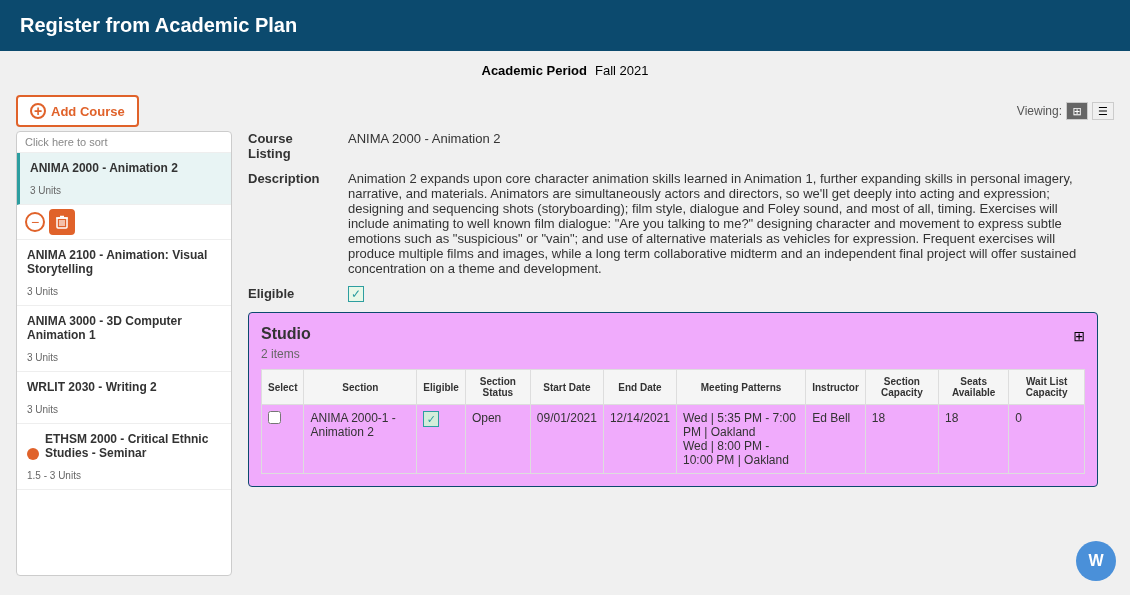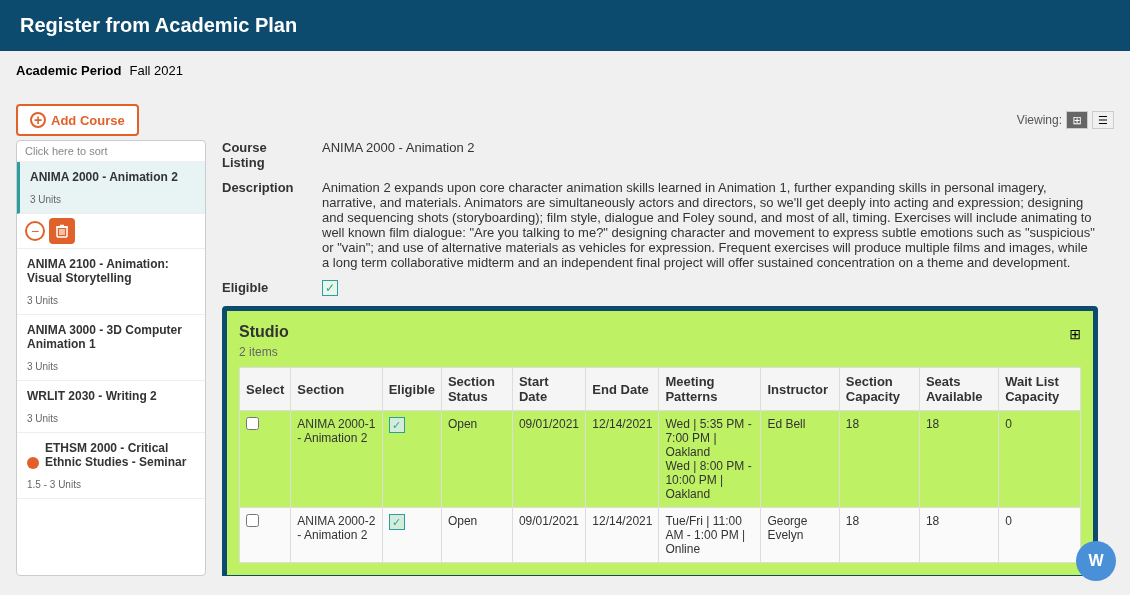--- a/index.html
+++ b/index.html
@@ -19,22 +19,23 @@
       display: flex;
       flex-direction: column;
       padding: 12px 16px;
       height: calc(595px - 58px);
     }
 
     .academic-period {
       display: flex;
       align-items: center;
       gap: 8px;
-      margin-bottom: 26px;
+      margin-bottom: 17px;
       font-size: 13px;
+      justify-content: center;
     }
 
     .academic-period-label {
       font-weight: bold;
     }
 
     .add-course-btn {
       display: flex;
       align-items: center;
       gap: 5px;
@@ -63,21 +64,21 @@
     
     .body-row {
       display: flex;
       gap: 0;
       flex: 1;
       overflow: hidden;
     }
 
     
     .sidebar {
-      width: 190px;
+      width: 216px;
       background: white;
       border: 1px solid #ccc;
       border-radius: 4px;
       overflow: hidden;
       flex-shrink: 0;
     }
 
     .sidebar-sort-hint {
       font-size: 11px;
       color: #888;
@@ -181,23 +182,23 @@
       background: #e8f8e8;
       display: flex;
       align-items: center;
       justify-content: center;
       color: #2d9ea0;
       font-size: 12px;
     }
 
     
     .studio-section {
-      border: 5px solid #0c4a6e;
+      border: 1px solid #0c4a6e;
       border-radius: 4px;
-      background: #bef264;
+      background: #f0abfc;
       padding: 12px;
       margin-top: 4px;
     }
 
     .studio-title {
       font-size: 16px;
       font-weight: bold;
       color: #333;
       margin-bottom: 4px;
     }
@@ -211,24 +212,24 @@
     .studio-table {
       width: 100%;
       border-collapse: collapse;
       font-size: 12px;
     }
 
     .studio-table th {
       background: #f5f5f5;
       border: 1px solid #ddd;
       padding: 6px 6px;
-      text-align: left;
-      font-weight: bold;
-      color: #333;
-      font-size: 13px;
+      text-align: center;
+      font-weight: bold;
+      color: #333;
+      font-size: 10px;
     }
 
     .studio-table td {
       border: 1px solid #ddd;
       padding: 6px 6px;
       vertical-align: top;
       color: #333;
     }
 
     .studio-table tr:nth-child(even) td {
@@ -418,37 +419,20 @@
     <td>12/14/2021</td>
     <td>
                   <div>Wed | 5:35 PM - 7:00 PM | Oakland</div>
                   <div>Wed | 8:00 PM - 10:00 PM | Oakland</div>
                 </td>
     <td>Ed Bell</td>
     <td>18</td>
     <td>18</td>
     <td>0</td>
   </tr>
-              <tr>
-    <td><input type="checkbox" style=""></td>
-    <td>ANIMA 2000-2 - Animation 2</td>
-    <td>
-                  <div style="width:16px;height:16px;border:1px solid #2d9ea0;background:#d4edda;display:flex;align-items:center;justify-content:center;color:#2d9ea0;font-size:11px;">✓</div>
-                </td>
-    <td>Open</td>
-    <td>09/01/2021</td>
-    <td>12/14/2021</td>
-    <td>
-                  <div>Tue/Fri | 11:00 AM - 1:00 PM | Online</div>
-                </td>
-    <td>George Evelyn</td>
-    <td>18</td>
-    <td>18</td>
-    <td>0</td>
-  </tr>
             </tbody>
         </table>
       </div>
 
     </div>
   </div>
 
 </div>
 
 <div class="footer">

